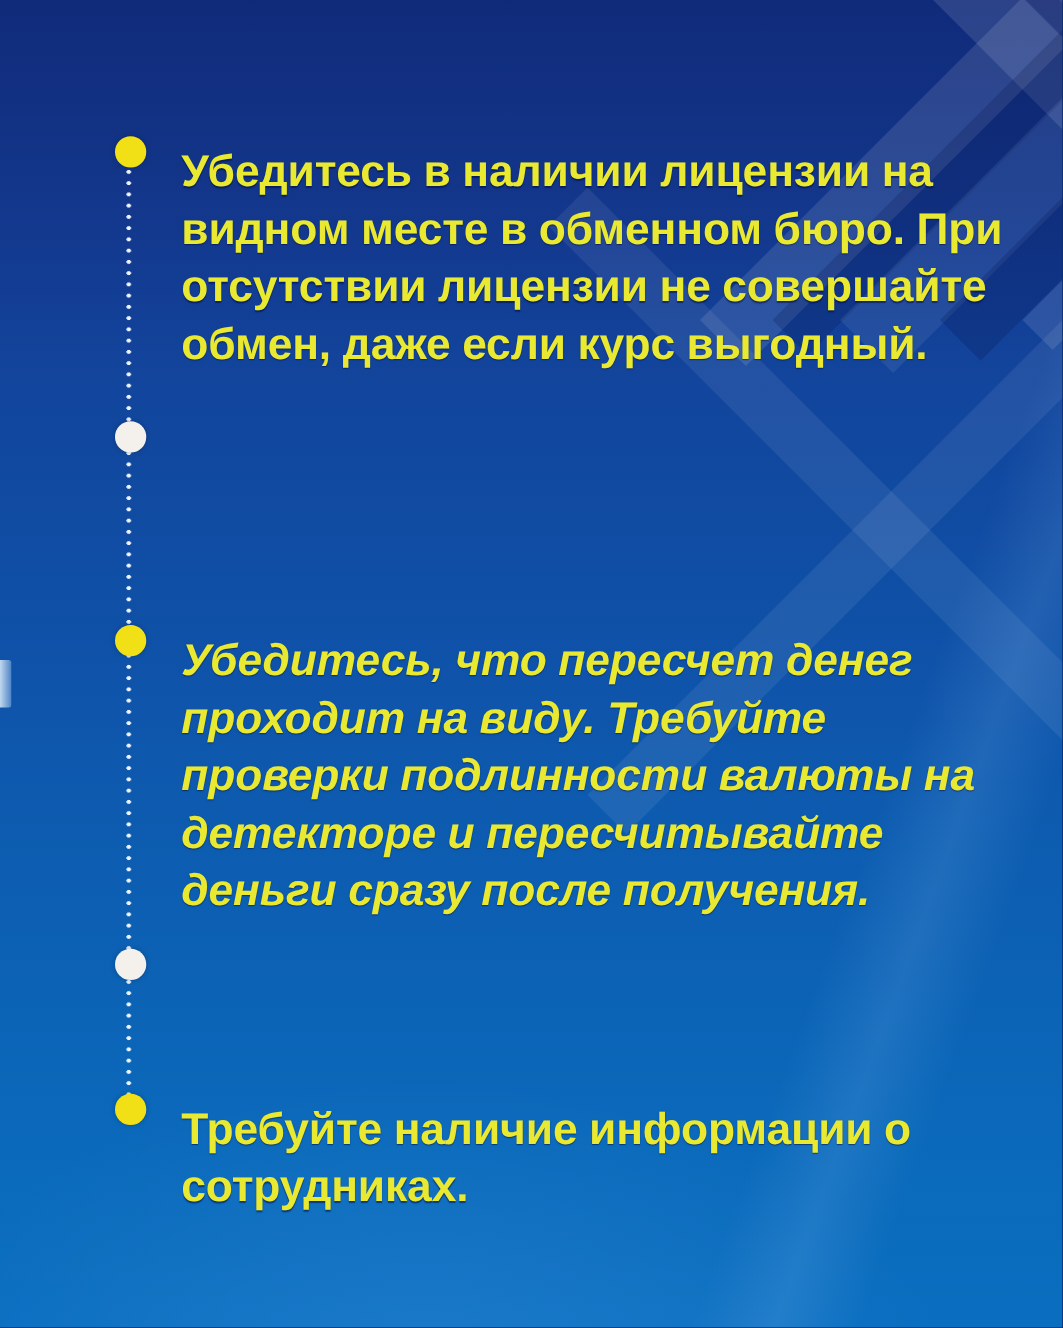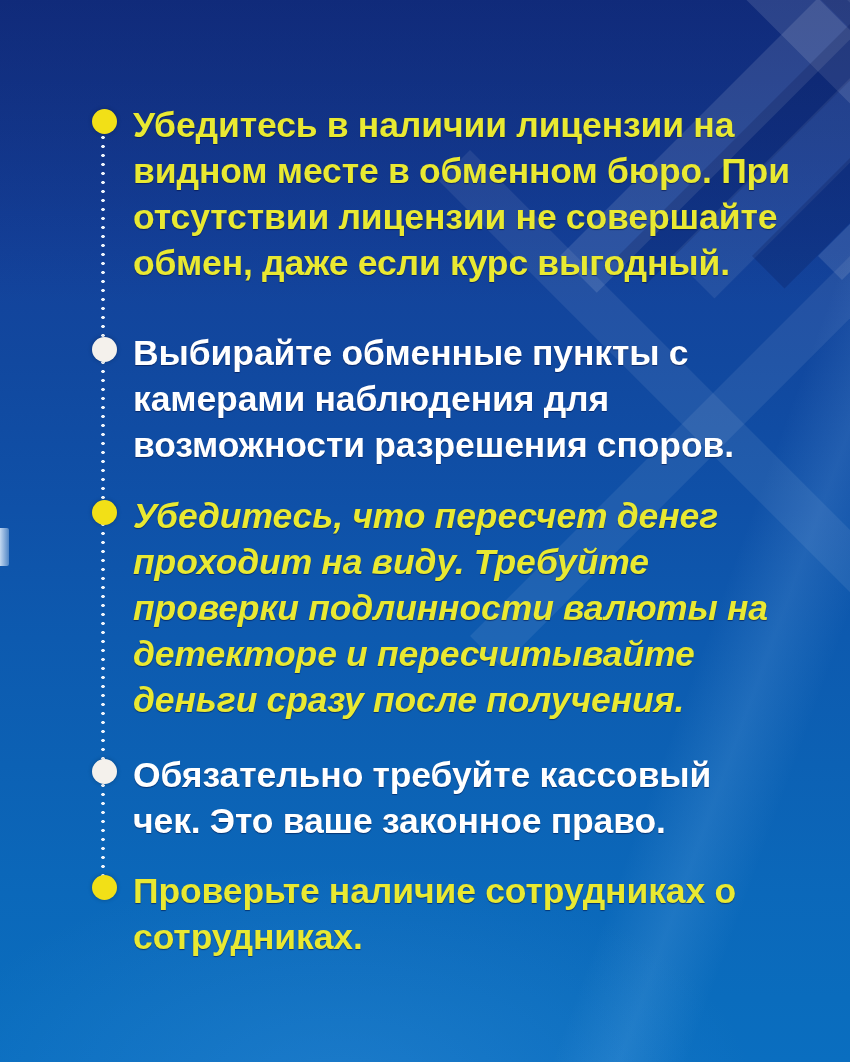--- a/index.html
+++ b/index.html
@@ -130,21 +130,21 @@
     top: 10px;
     width: 25px;
     height: 25px;
     border-radius: 50%;
     box-shadow: 0 0 4px rgba(0,0,0,0.25);
   }
   .dot.yellow { background: #f2e017; }
   .dot.white  { background: #f4f1ec; }
 
   .btext {
-    margin: 3px;
+    margin: 15px;
     padding-left: 52px;
     font-size: 35.5px;
     line-height: 46px;
     font-weight: 700;
     letter-spacing: -0.1px;
     word-spacing: -0.5px;
     text-shadow: 0 1px 1px rgba(0,12,60,0.55);
   }
   .btext.yellow { color: #e9e932; }
   .btext.white  { color: #ffffff; }
@@ -196,33 +196,31 @@
 
     <ul class="bullets">
 
       <li class="bullet b0">
         <span class="dot yellow"></span>
         <p class="btext yellow">Убедитесь в наличии лицензии на видном месте в обменном бюро. При отсутствии лицензии не совершайте обмен, даже если курс выгодный.</p>
       </li>
 
       <li class="bullet b1">
         <span class="dot white"></span>
-        <p class="btext white">Выбирайте обменные пункты с камерами наблюдения для возможности разрешения споров.</p>
       </li>
 
       <li class="bullet b2">
         <span class="dot yellow"></span>
         <p class="btext yellow">Убедитесь, что пересчет денег проходит на виду. Требуйте проверки подлинности валюты на детекторе и пересчитывайте деньги сразу после получения.</p>
       </li>
 
       <li class="bullet b3">
         <span class="dot white"></span>
-        <p class="btext white">Обязательно требуйте кассовый чек. Это ваше законное право.</p>
       </li>
 
       <li class="bullet b4">
         <span class="dot yellow"></span>
-        <p class="btext yellow">Проверьте наличие сотрудниках о сотрудниках.</p>
+        <p class="btext yellow">Требуйте наличие информации о сотрудниках.</p>
       </li>
 
     </ul>
   </div>
 </div>
 
 </body></html>

